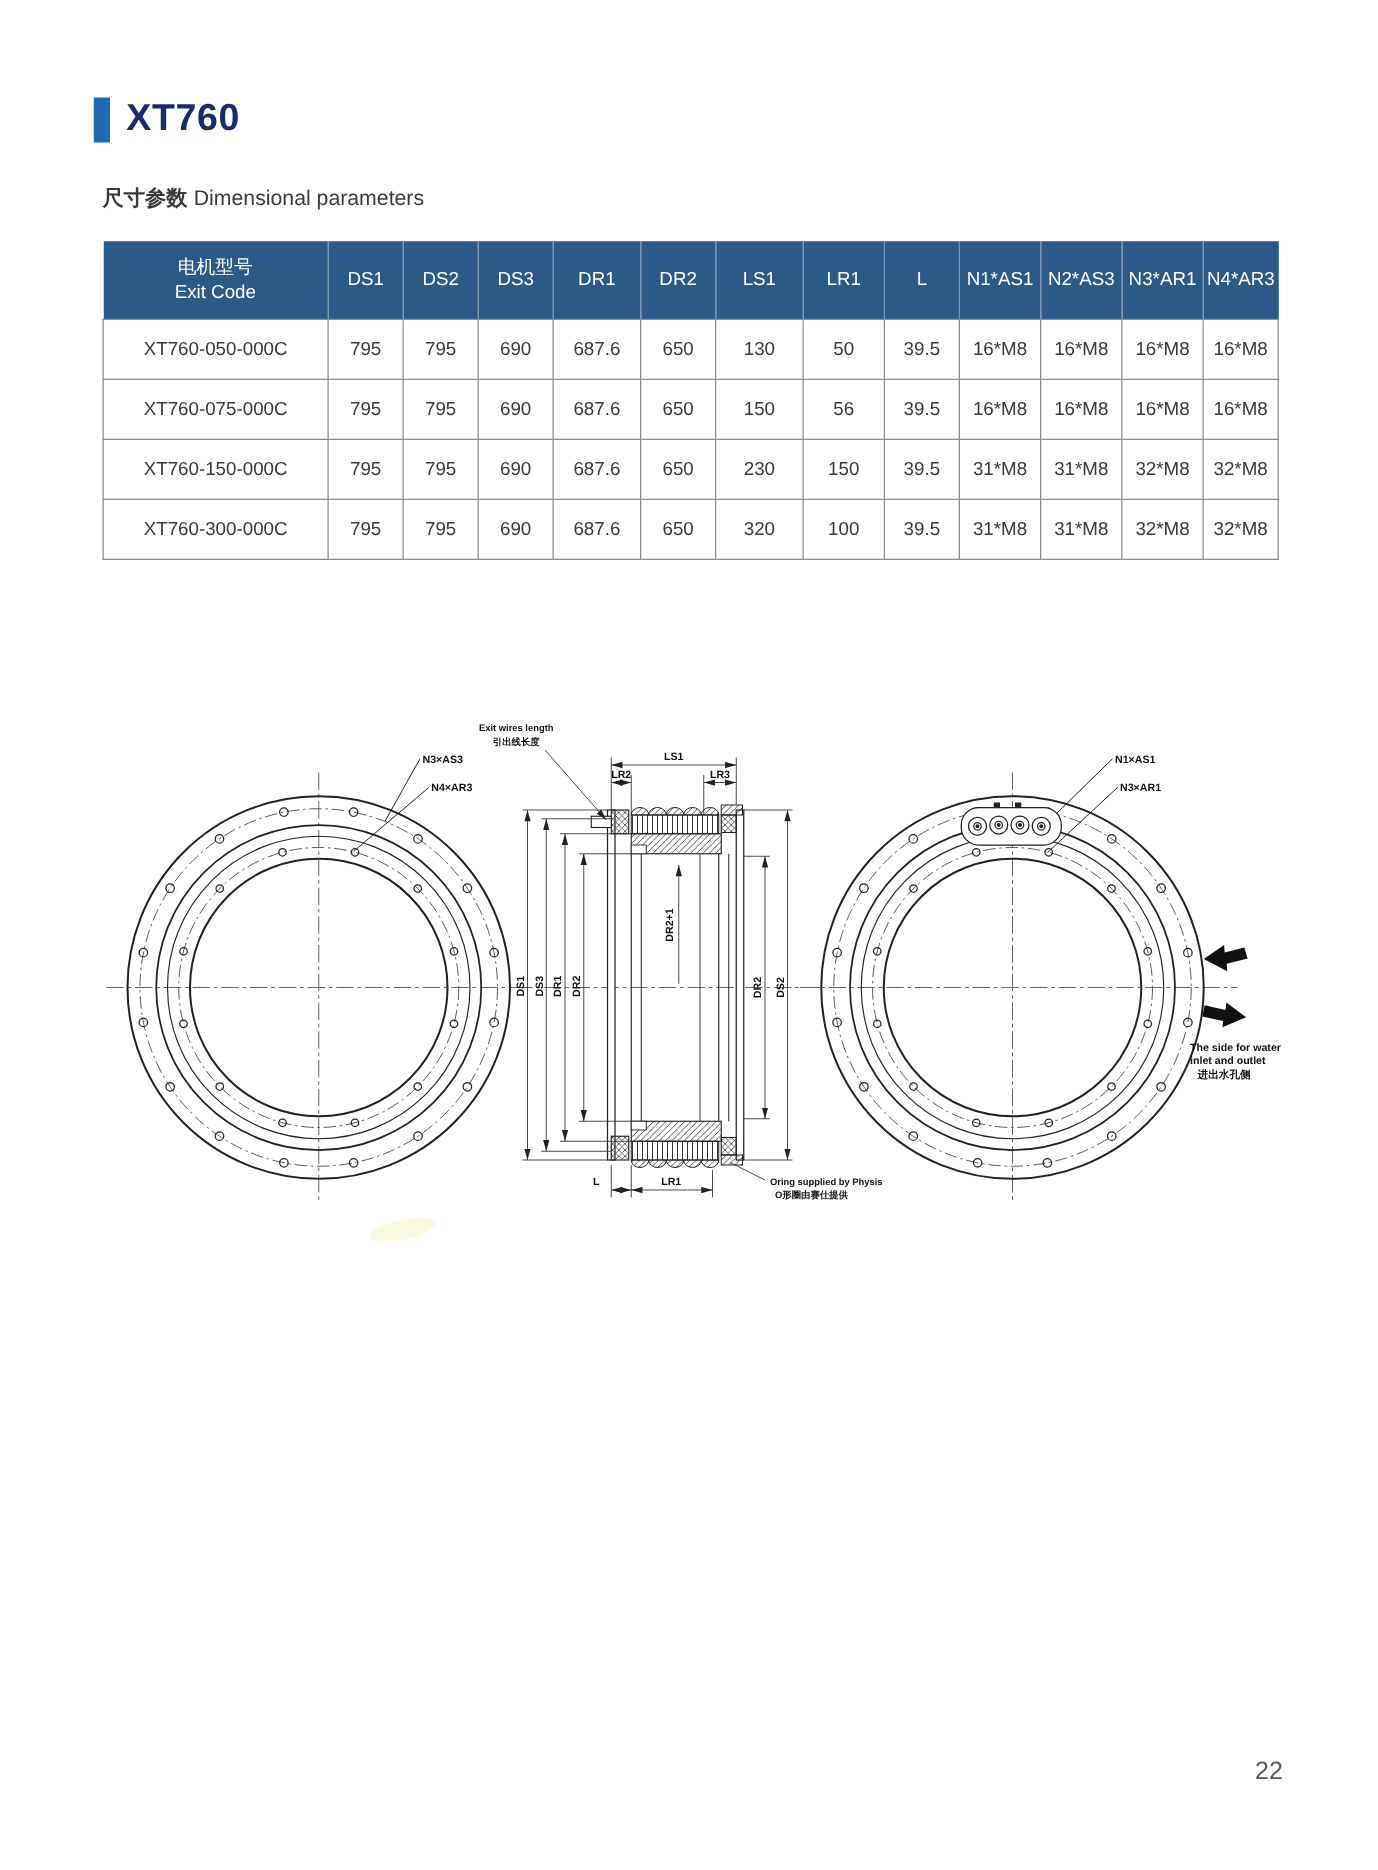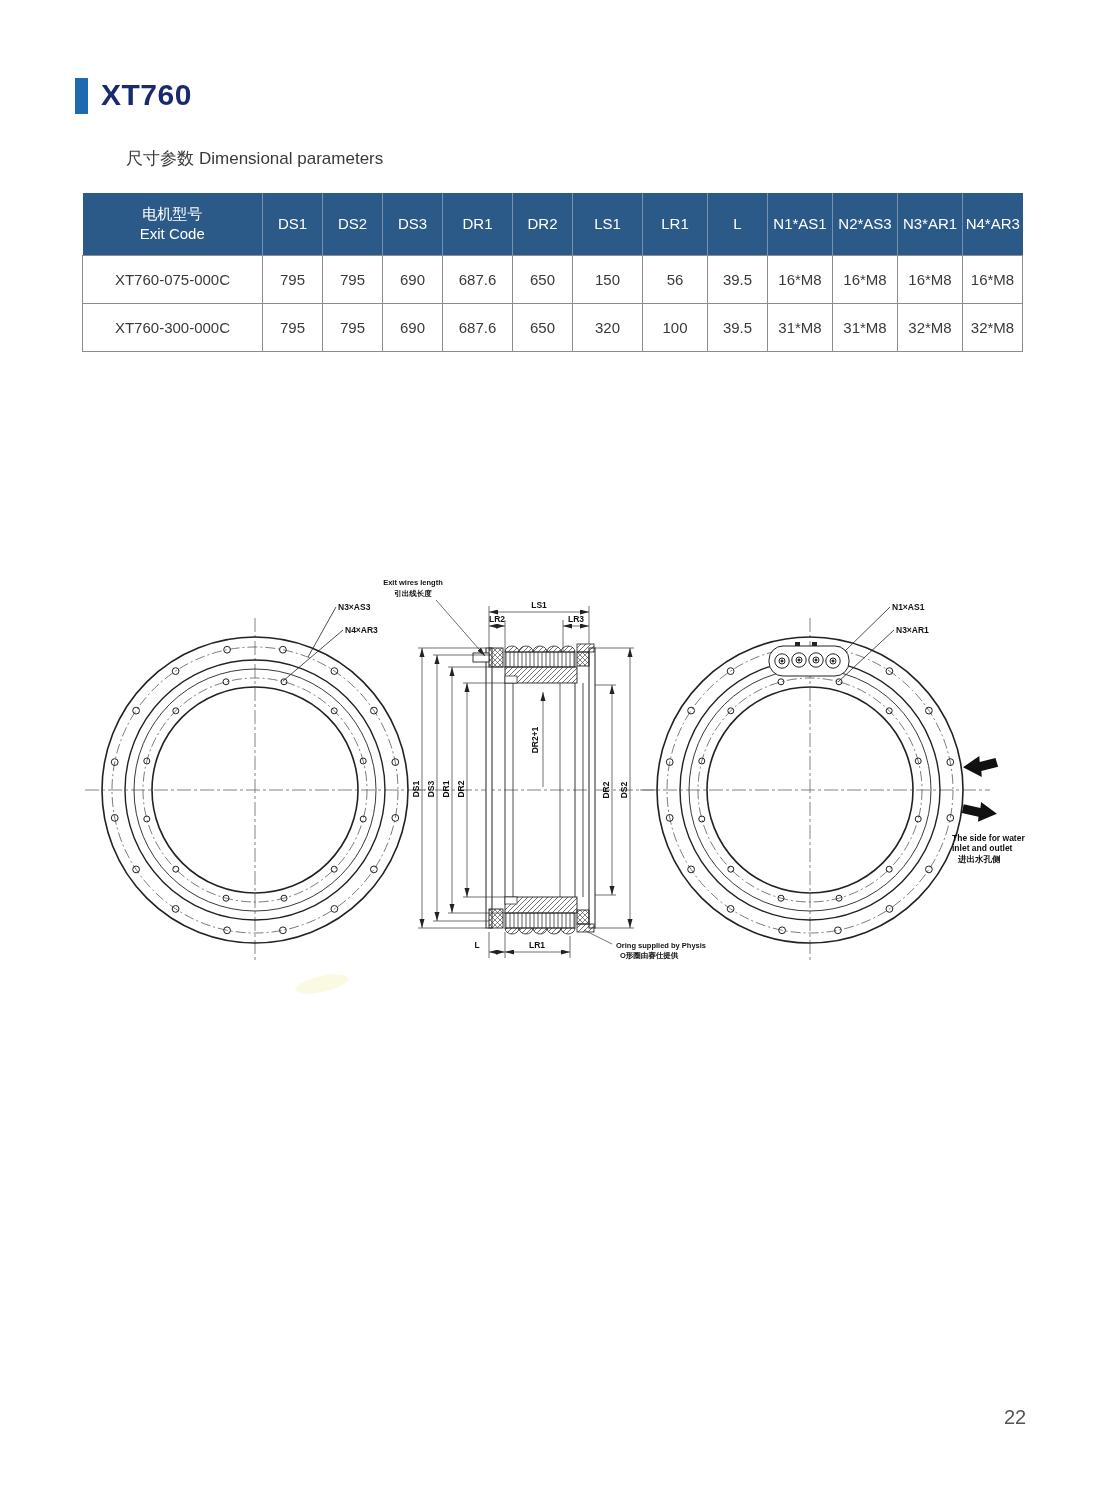--- a/index.html
+++ b/index.html
@@ -4,21 +4,21 @@
 <style>
   html,body{margin:0;padding:0;}
   body{
     width:1102px;height:1496px;background:#ffffff;position:relative;
     font-family:"Liberation Sans",sans-serif;color:#3a3a3a;overflow:hidden;
   }
   .titlebar{position:absolute;left:75px;top:78px;display:flex;}
   .accent{width:13px;height:36px;background:#1e6ab0;margin-right:13px;}
   .titlebar h1{font-size:30px;font-weight:bold;color:#1a2a6e;margin:0;letter-spacing:.5px;}
   .subtitle{position:absolute;left:82px;top:147px;font-size:17px;color:#3a3a3a;}
-  .subtitle .zh{font-weight:normal;margin-right:5px;margin-left:44px;}
+  .subtitle .zh{font-weight:bold;margin-right:5px;}
   table.dims{
     position:absolute;left:82px;top:193px;width:940px;
     border-collapse:collapse;table-layout:fixed;font-size:15px;color:#3a3a3a;padding-left:36px;
   }
   table.dims th{
     background:#2b5a88;color:#ffffff;font-weight:normal;height:62px;
     border-right:1px solid rgba(255,255,255,.35);font-size:15px;line-height:1.35;
     padding:0;
   }
   table.dims th:last-child{border-right:none;}
@@ -76,33 +76,63 @@
       <th>LR1</th>
       <th>L</th>
       <th>N1*AS1</th>
       <th>N2*AS3</th>
       <th>N3*AR1</th>
       <th>N4*AR3</th>
     </tr>
   </thead>
   <tbody>
     <tr>
+      <td>XT760-050-000C</td>
+      <td>795</td>
+      <td>795</td>
+      <td>690</td>
+      <td>687.6</td>
+      <td>650</td>
+      <td>130</td>
+      <td>50</td>
+      <td>39.5</td>
+      <td>16*M8</td>
+      <td>16*M8</td>
+      <td>16*M8</td>
+      <td>16*M8</td>
+    </tr>
+    <tr>
       <td>XT760-075-000C</td>
       <td>795</td>
       <td>795</td>
       <td>690</td>
       <td>687.6</td>
       <td>650</td>
       <td>150</td>
       <td>56</td>
       <td>39.5</td>
       <td>16*M8</td>
       <td>16*M8</td>
       <td>16*M8</td>
       <td>16*M8</td>
+    </tr>
+    <tr>
+      <td>XT760-150-000C</td>
+      <td>795</td>
+      <td>795</td>
+      <td>690</td>
+      <td>687.6</td>
+      <td>650</td>
+      <td>230</td>
+      <td>150</td>
+      <td>39.5</td>
+      <td>31*M8</td>
+      <td>31*M8</td>
+      <td>32*M8</td>
+      <td>32*M8</td>
     </tr>
     <tr>
       <td>XT760-300-000C</td>
       <td>795</td>
       <td>795</td>
       <td>690</td>
       <td>687.6</td>
       <td>650</td>
       <td>320</td>
       <td>100</td>

